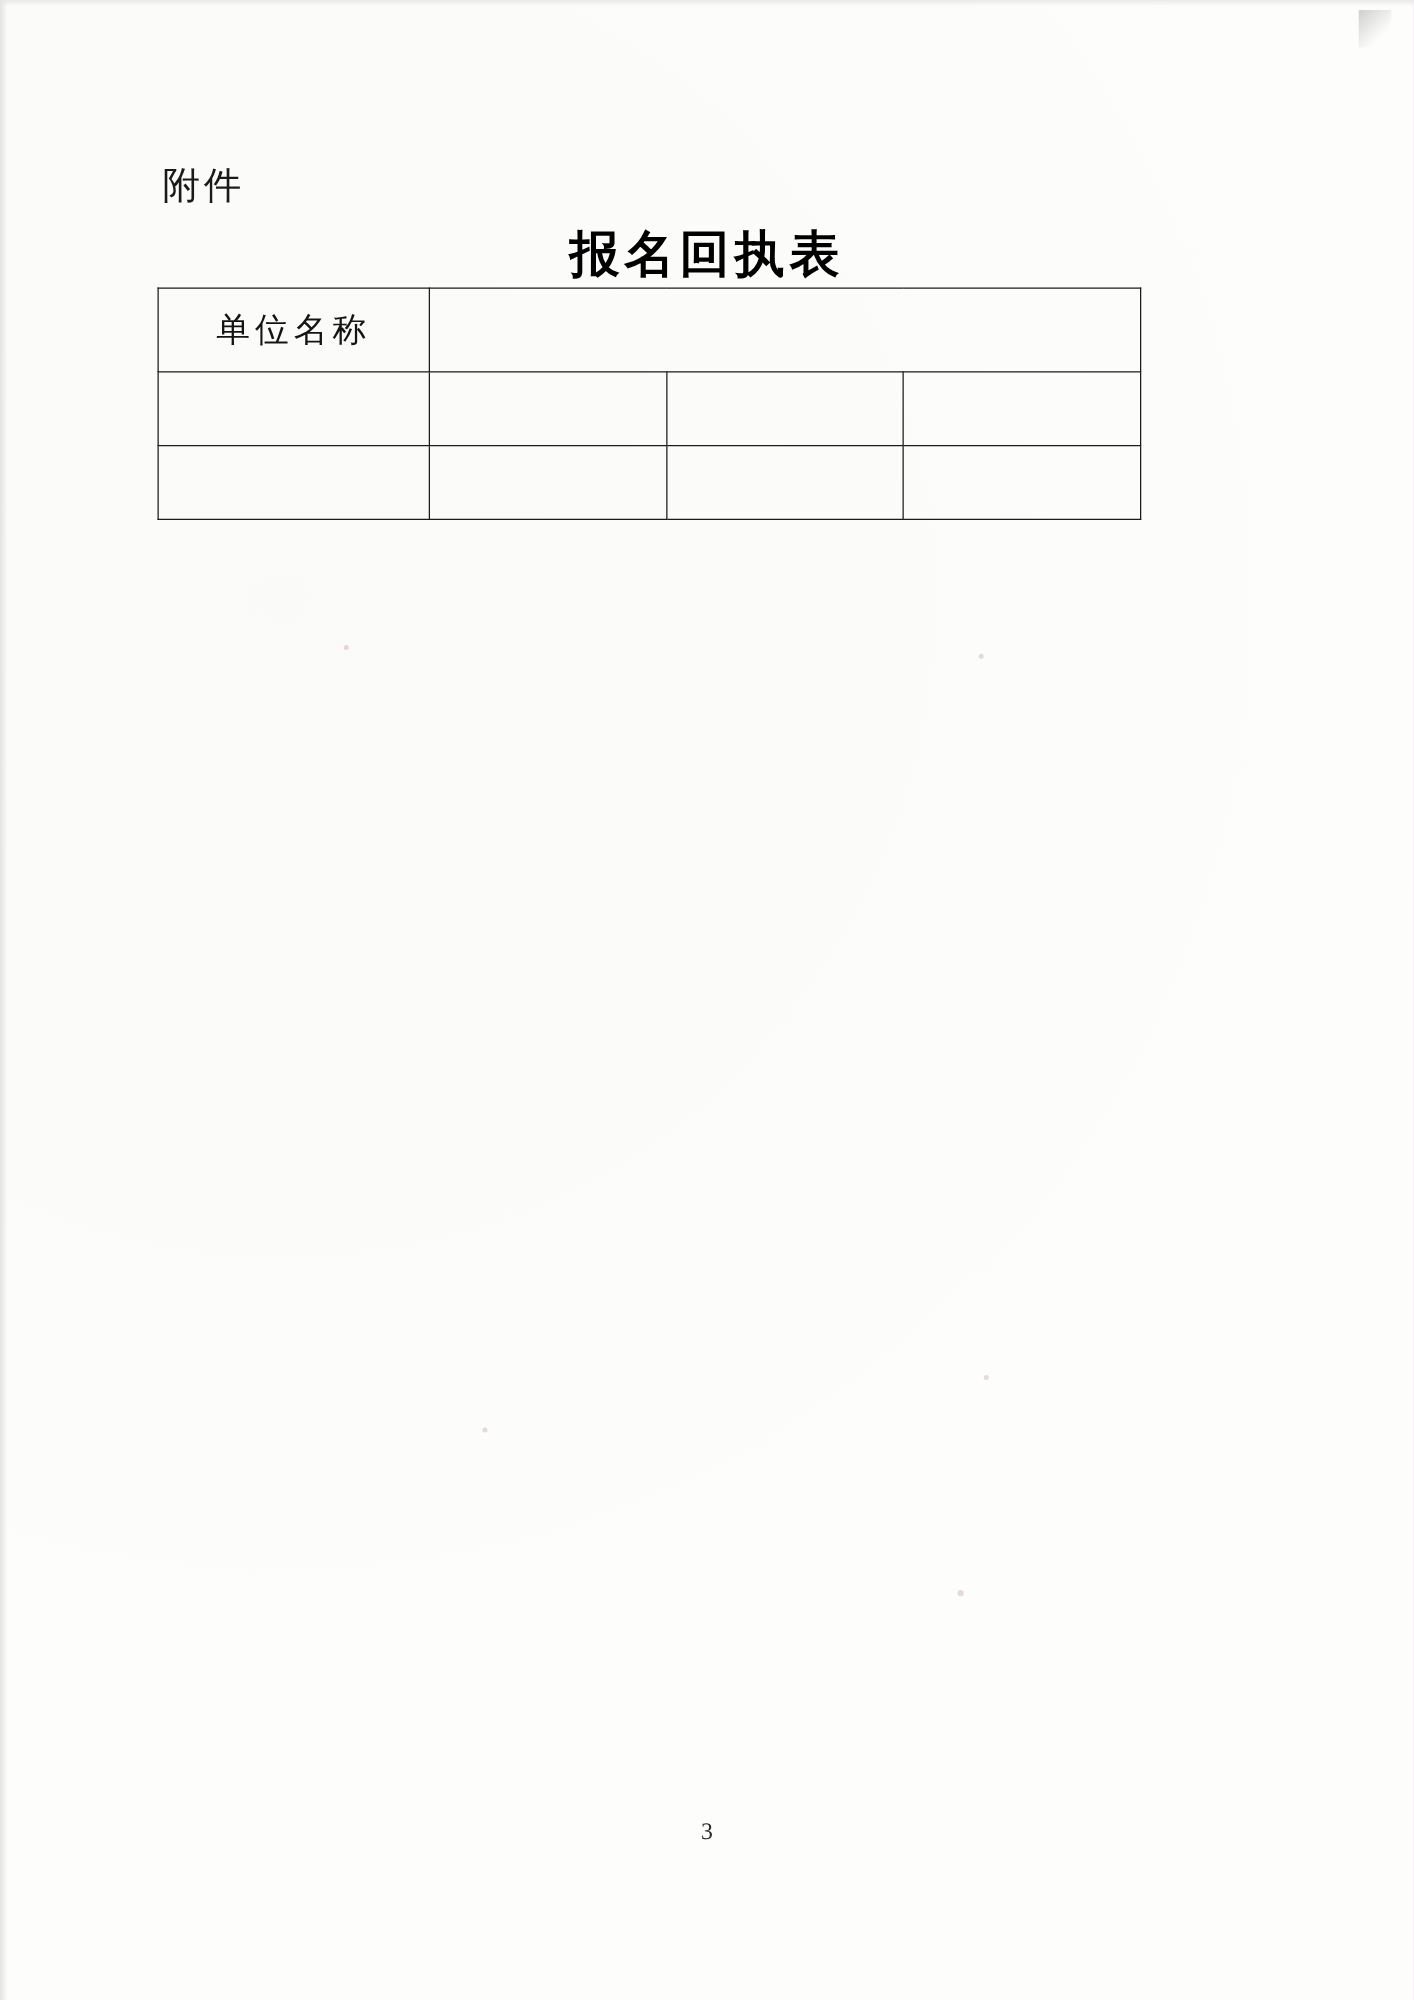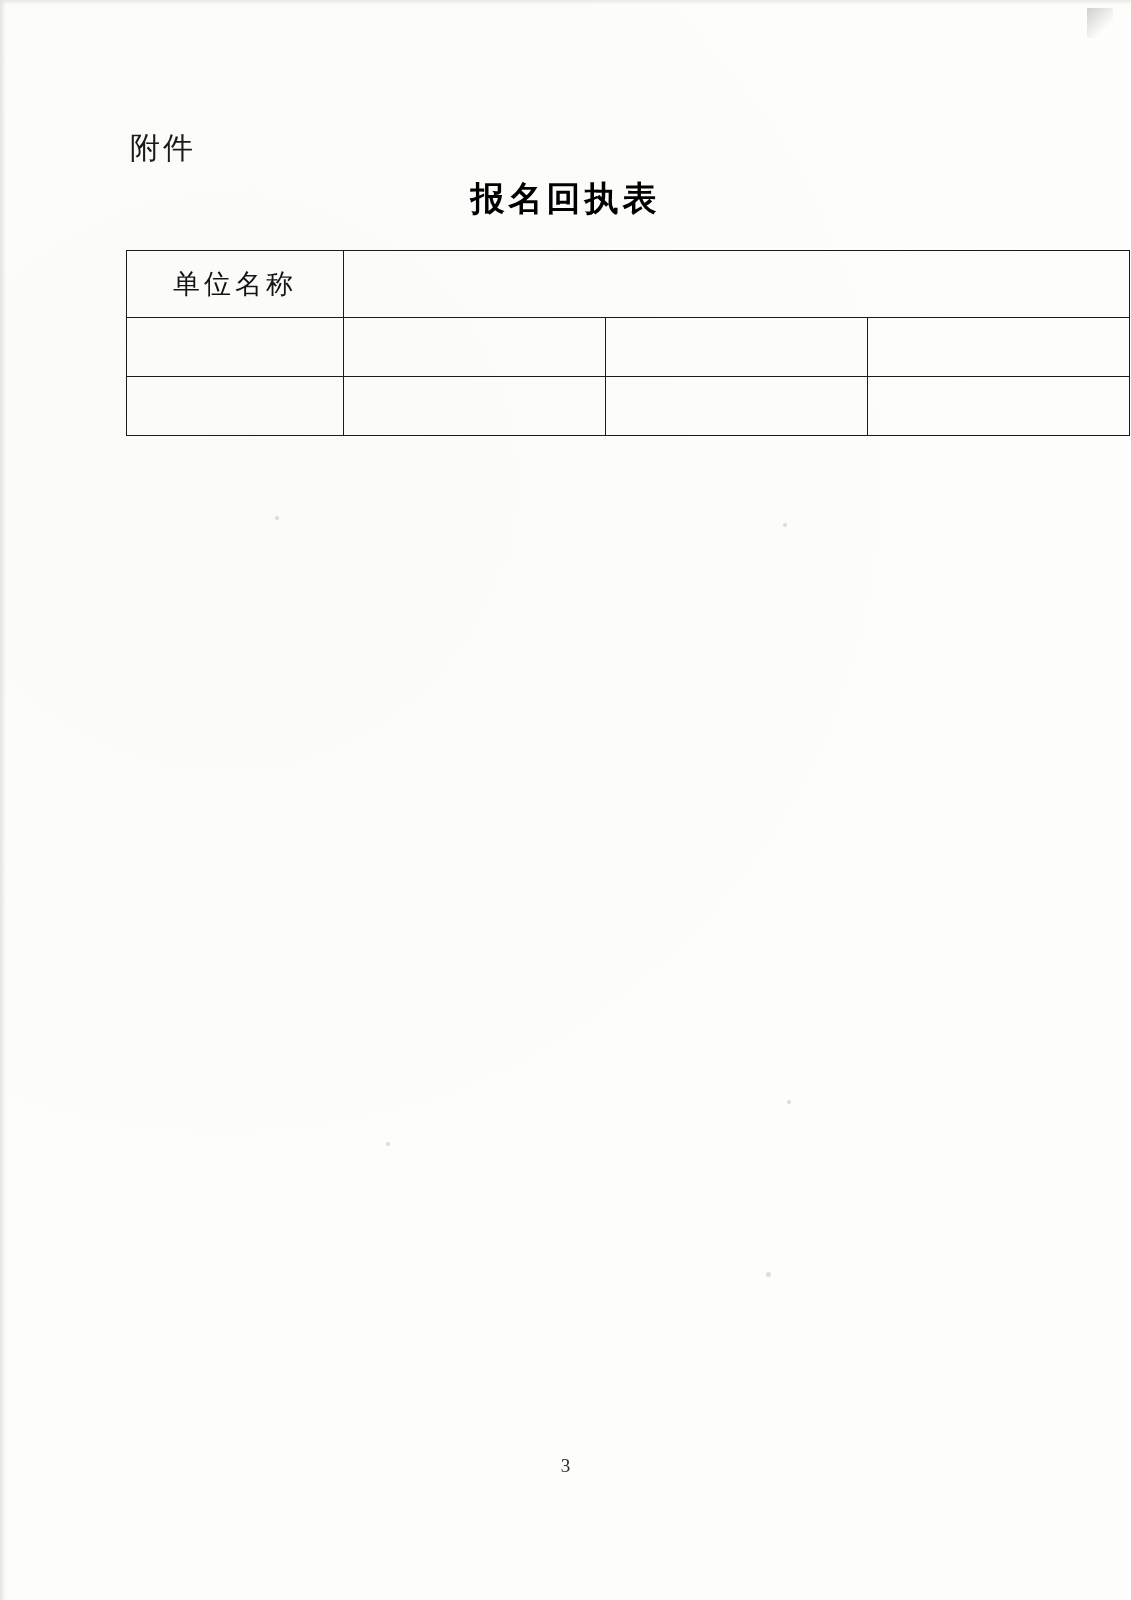--- a/index.html
+++ b/index.html
@@ -59,35 +59,34 @@
     font-family: "DejaVu Serif", "Liberation Serif", serif;
     color: #1a1a1a;
   }
 
   .doc-title {
     position: absolute;
     left: 0;
     right: 0;
     top: 176px;
     text-align: center;
-    font-size: 34px;
+    font-size: 40px;
     font-weight: bold;
     letter-spacing: 4px;
     font-family: "DejaVu Serif", "Liberation Serif", serif;
     color: #000000;
   }
 
   .form-table {
     position: absolute;
     left: 126px;
     top: 230px;
-    width: 1004px;
+    width: 787px;
     border-collapse: collapse;
     table-layout: fixed;
-    margin-top: 20px;
   }
   .form-table td {
     border: 1.6px solid #1b1b1b;
     height: 62px;
     text-align: center;
     vertical-align: middle;
     font-size: 27px;
     letter-spacing: 4px;
     font-family: "DejaVu Serif", "Liberation Serif", serif;
     color: #141414;

